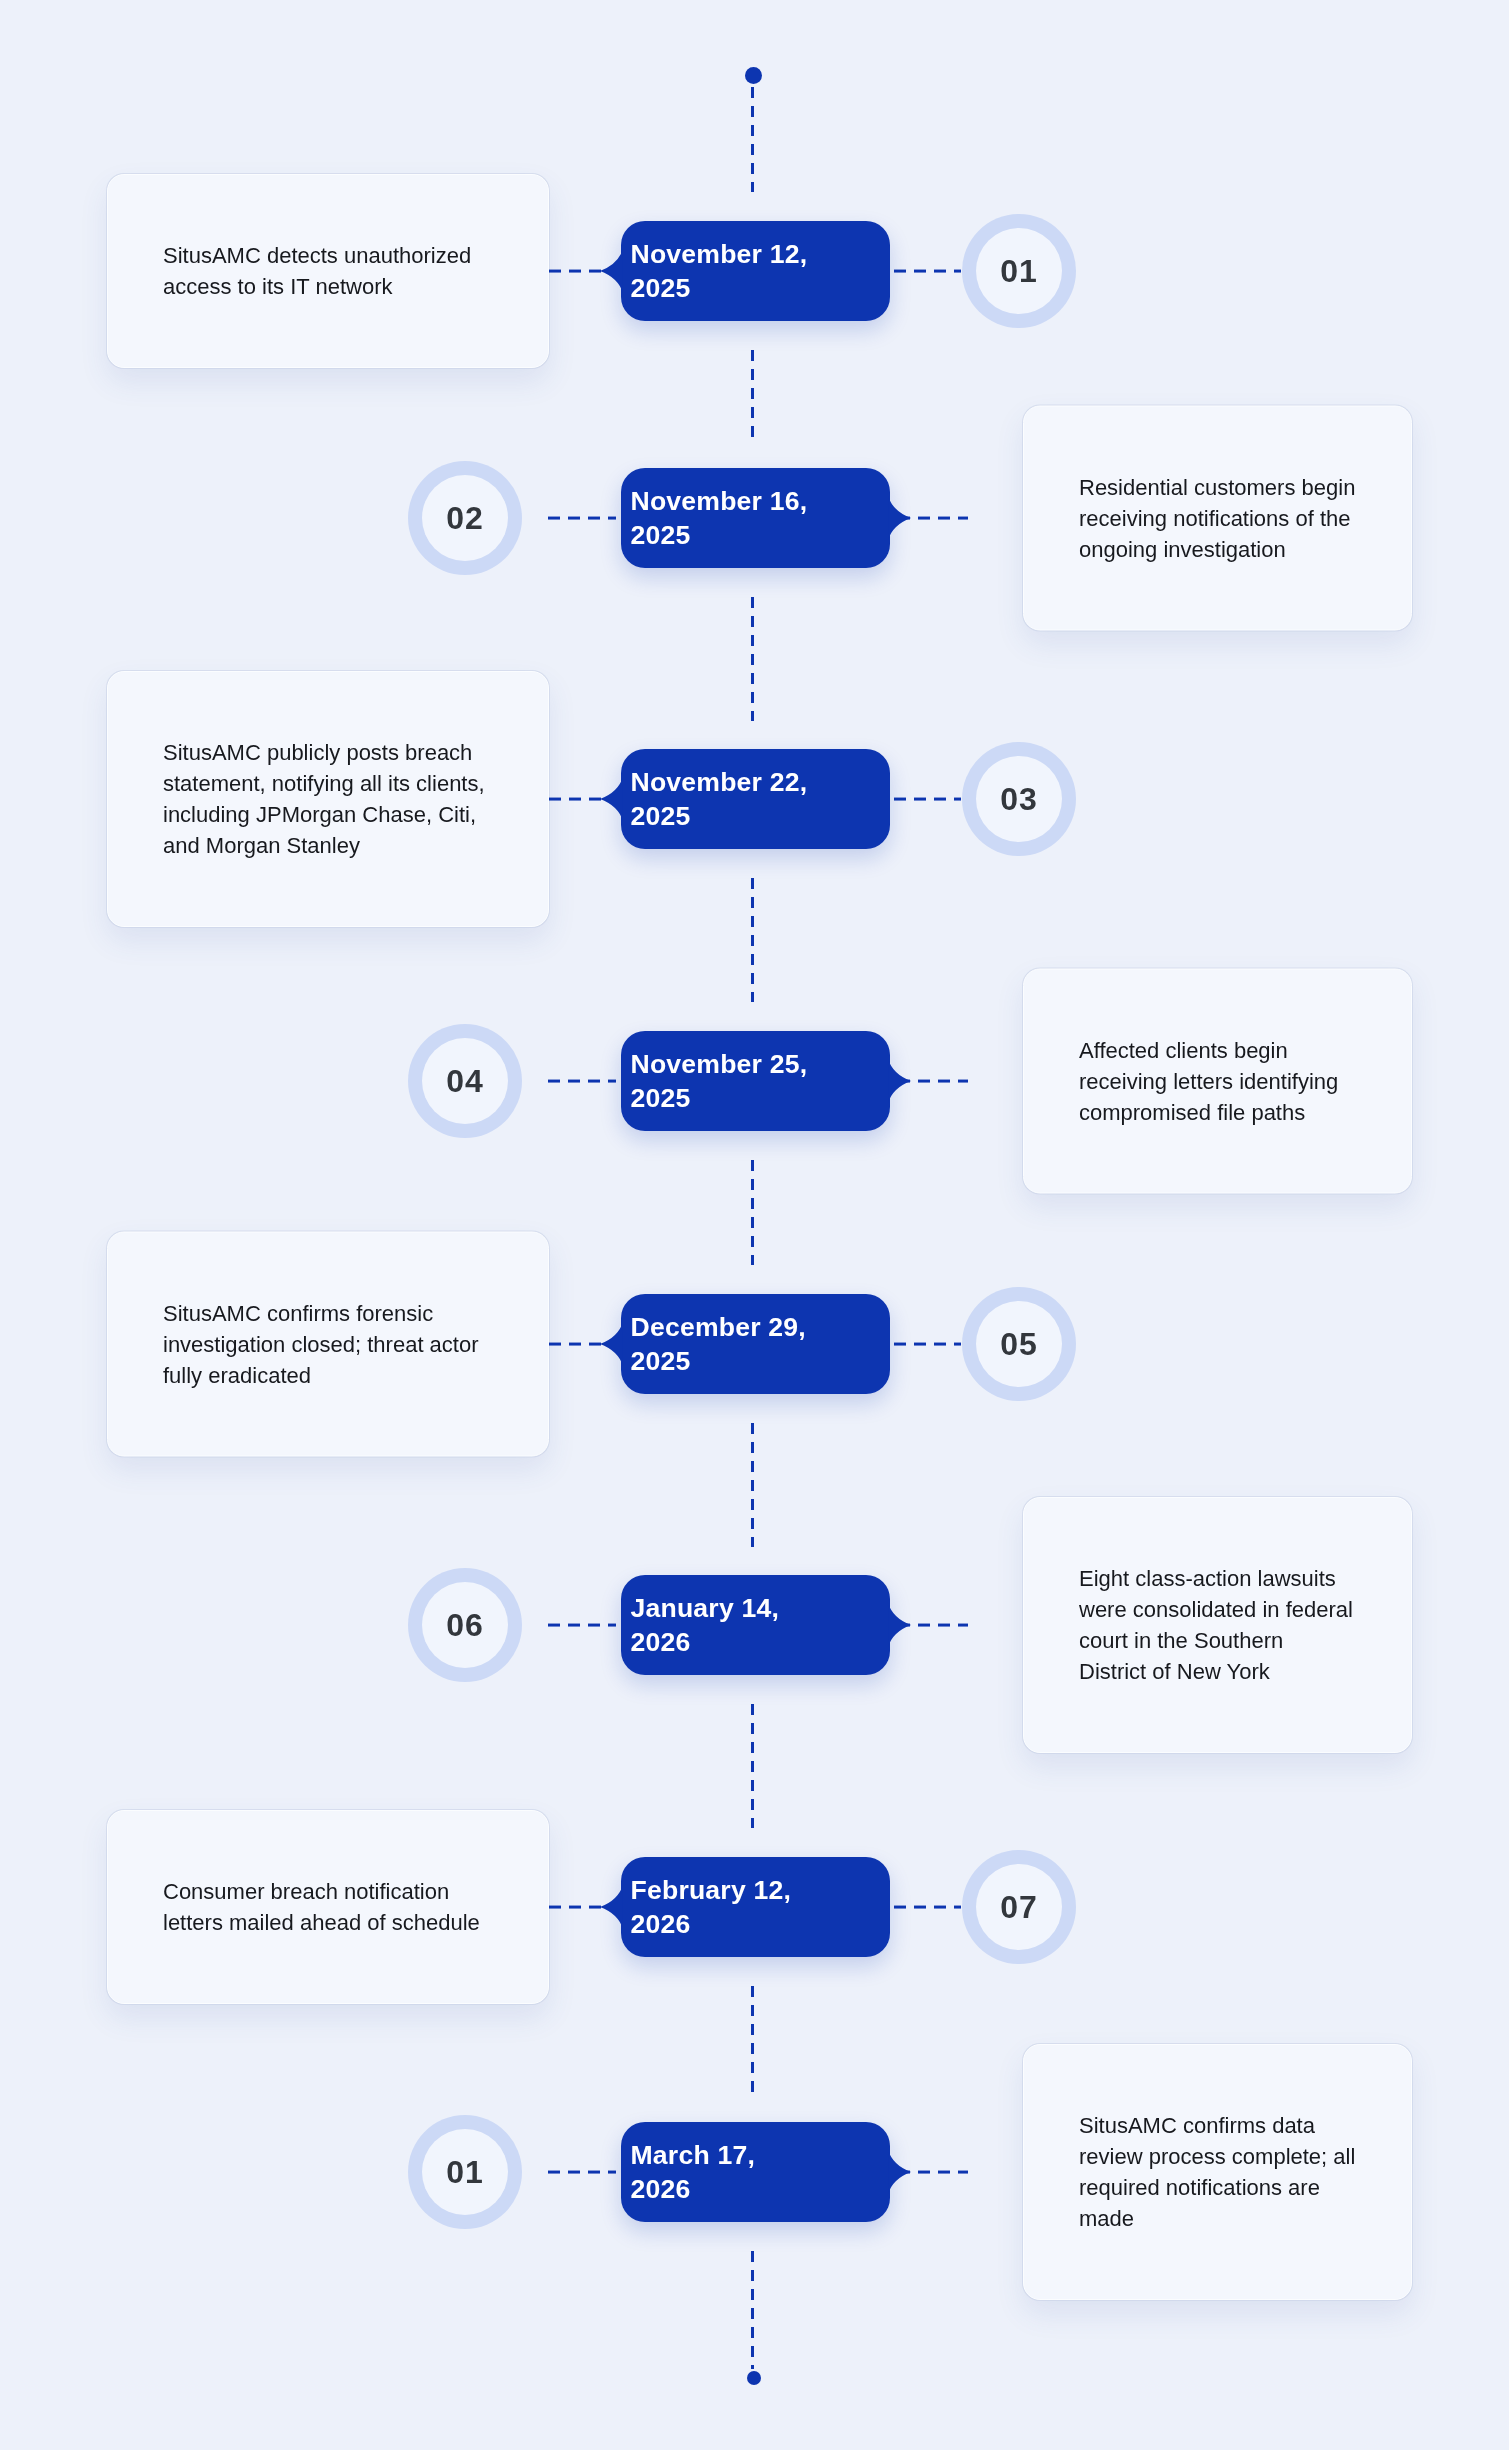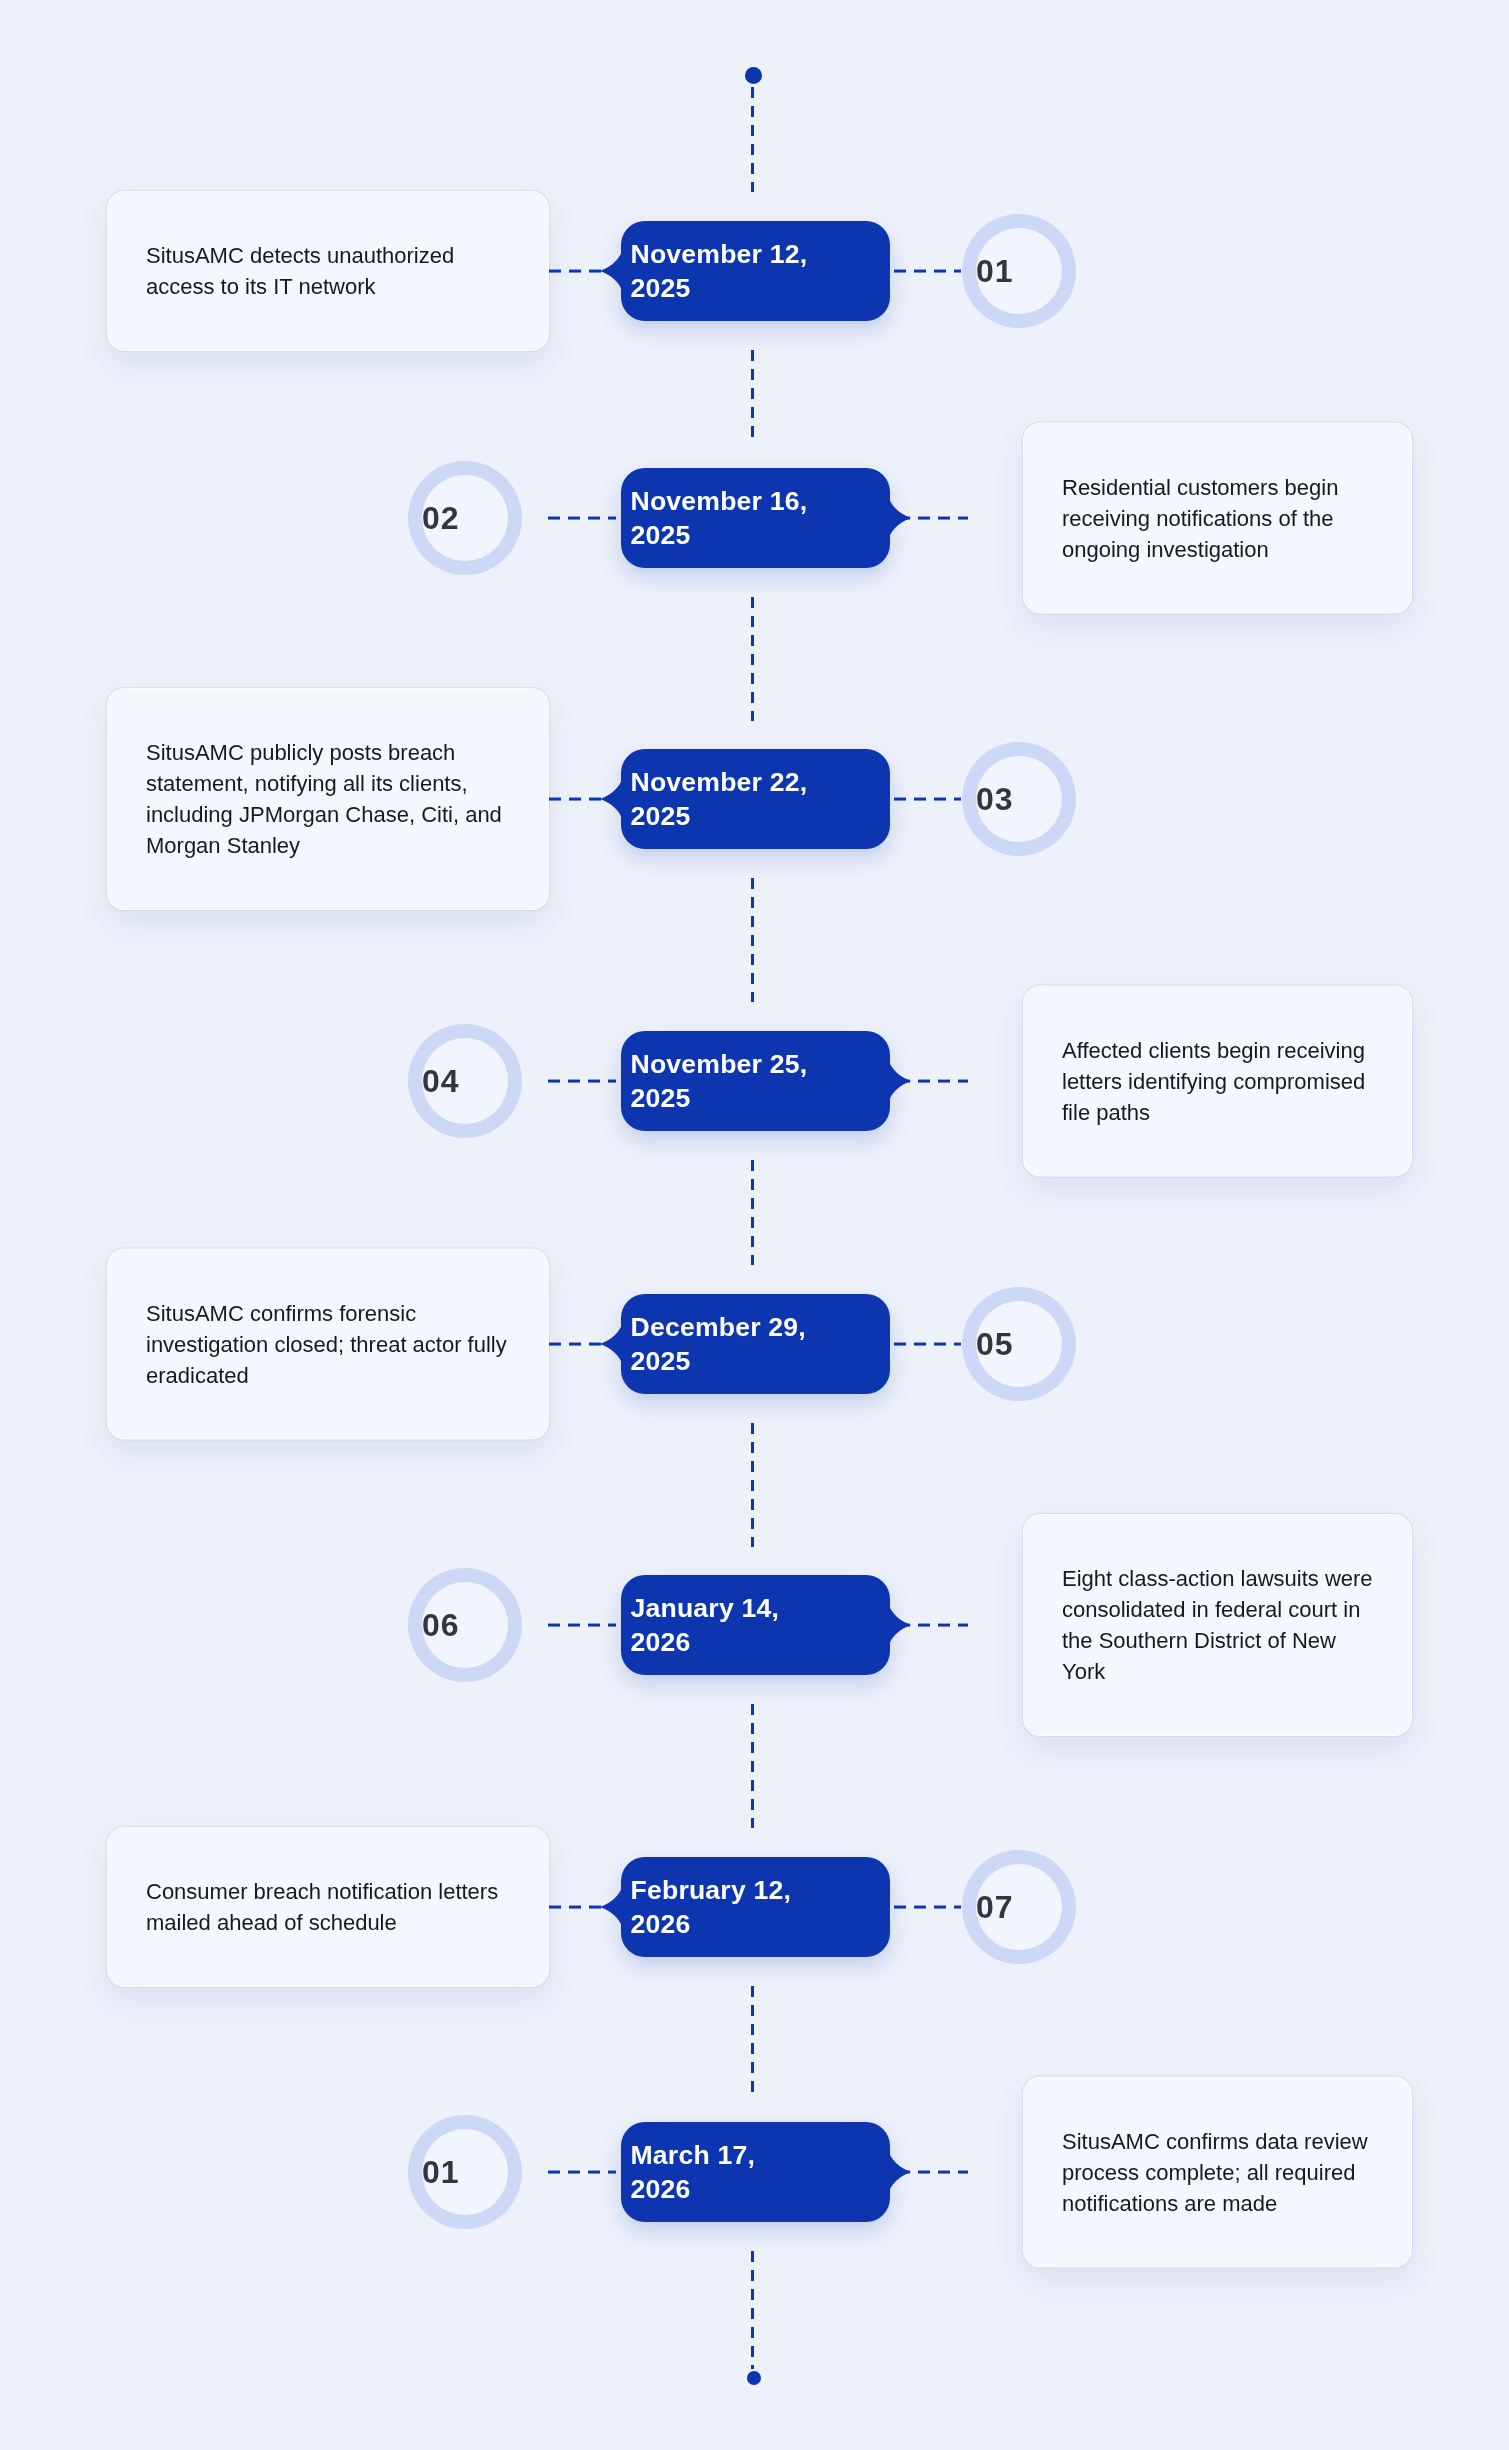--- a/index.html
+++ b/index.html
@@ -21,21 +21,21 @@
 
   .card{
     position:absolute;transform:translateY(-50%);
     background:#f4f7fd;border:1.9px solid #fbfdff;border-radius:17px;
     box-shadow:0 0 0 1px rgba(198,208,230,.55), 0 13.3px 28.5px rgba(60,90,170,.10);
     box-sizing:border-box;padding:48px 38px;
     display:flex;align-items:center;
   }
   .side-left  .card{left:107px;width:442px;}
   .side-right .card{left:1023px;width:389px;}
-  .card p{margin:0;font-size:22px;line-height:31px;color:#17191e;font-weight:400;}
+  .card p{margin:17px;font-size:22px;line-height:31px;color:#17191e;font-weight:400;}
 
   .pill{
     position:absolute;left:621px;width:269px;transform:translateY(-50%);
     background:#0d35b0;border-radius:24px;color:#ffffff;
     padding:16px 9.5px;box-sizing:border-box;
     box-shadow:0 9.5px 21px rgba(13,53,176,.18);
   }
   .pill .date-line{font-size:26.6px;line-height:34px;font-weight:700;letter-spacing:0.2px;}
   .tail{position:absolute;top:50%;width:25px;height:44px;}
   .side-left  .tail{left:-23px;transform:translateY(-50%);}
@@ -52,21 +52,21 @@
 
   .circle{
     position:absolute;transform:translateY(-50%);
     width:114px;height:114px;border-radius:50%;background:#ccd9f6;
     display:flex;align-items:center;justify-content:center;
   }
   .side-left  .circle{left:962px;}
   .side-right .circle{left:408px;}
   .circle-inner{
     width:86px;height:86px;border-radius:50%;background:#f1f5fd;
-    display:flex;align-items:center;
+    display:flex;align-items:center;justify-content:center;
   }
   .circle-inner span{font-size:32px;font-weight:700;color:#33373d;letter-spacing:1px;}
 </style>
 </head>
 <body>
 
 <div>
 
   <div class="dot" id="dot-start"></div>
   <div class="vseg" style="top:87px;height:105px;"></div>

